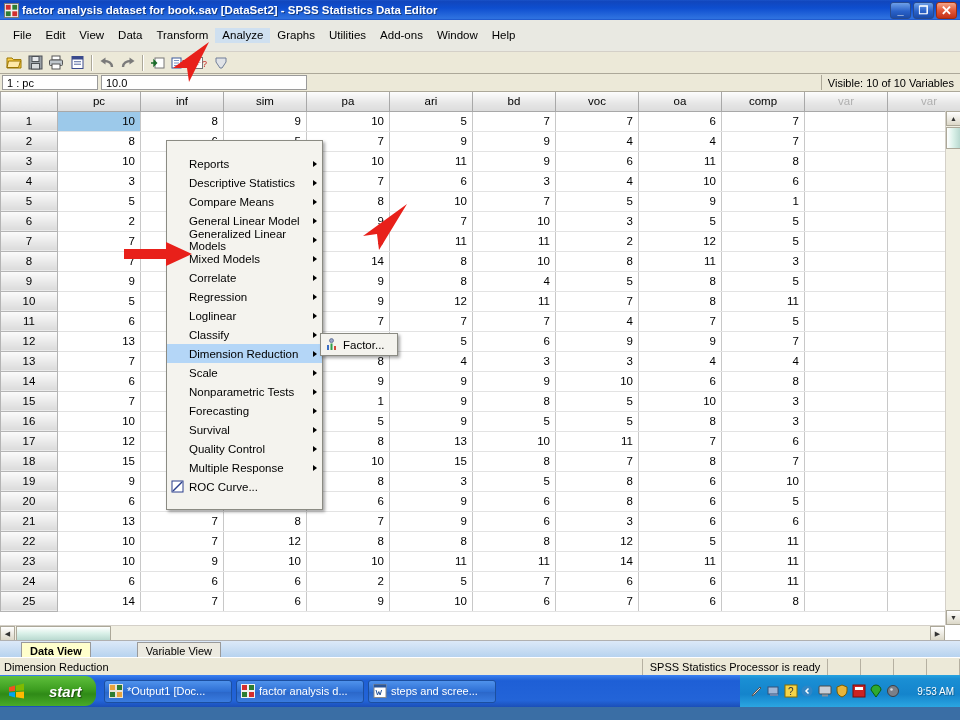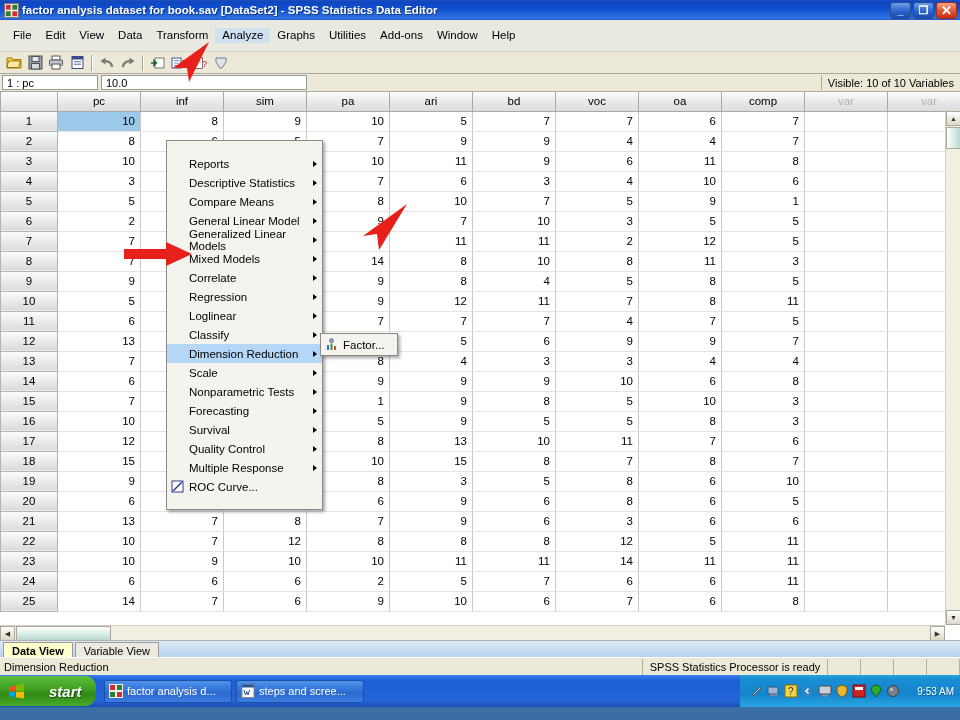--- a/index.html
+++ b/index.html
@@ -138,21 +138,21 @@
     position:absolute; left:320px; top:241px; width:78px;
     background:#f4f3ee; border:1px solid #8b8b83;
     box-shadow:2px 2px 3px rgba(0,0,0,.35); padding:1px 0; z-index:41;
   }
   #factor-sub .mi { padding-left:22px; }
   
   .redarrow { position:absolute; z-index:60; pointer-events:none; }
   
   #viewtabs {
     height:17px; background:linear-gradient(to bottom,#dce9f8,#b7d3ef);
-    display:flex; align-items:flex-end; padding-left:3px; border-top:1px solid #b0b0b0;
+    display:flex; align-items:flex-end; padding-left:21px; border-top:1px solid #b0b0b0;gap:44px;
   }
   .vtab {
     height:15px; padding:1px 8px 0 8px; font-size:11px; margin-right:2px;
     border:1px solid #9a9a9a; border-bottom:none; cursor:default;
     display:flex; align-items:center;
   }
   .vtab.active { background:#ffffcc; font-weight:bold; }
   .vtab.inactive { background:#eceae0; }
   
   #statusbar {
@@ -833,20 +833,32 @@
       <path d="M9 3.4 L17 1.6 L17 8.6 L9 9 Z" fill="#7fba00"></path>
       <path d="M2 10.4 L8 10 L8 15.4 L2 13.8 Z" fill="#00a4ef"></path>
       <path d="M9 10 L17 9.6 L17 16.6 L9 15.2 Z" fill="#ffb900"></path>
     </svg>
     <span class="st-text">start</span>
   </div>
 
   <div class="taskitem">
     <span class="ti-ico">
       <svg width="14" height="14" viewBox="0 0 14 14">
+        <rect width="14" height="14" fill="#e8e4d8"></rect>
+        <rect x="1" y="1" width="5" height="5" fill="#e8a33d"></rect>
+        <rect x="8" y="1" width="5" height="5" fill="#2e7d32"></rect>
+        <rect x="1" y="8" width="5" height="5" fill="#2e7d32"></rect>
+        <rect x="8" y="8" width="5" height="5" fill="#e8a33d"></rect>
+      </svg>
+    </span>
+    <span>*Output1 [Doc...</span>
+  </div>
+  <div class="taskitem">
+    <span class="ti-ico">
+      <svg width="14" height="14" viewBox="0 0 14 14">
         <rect width="14" height="14" fill="#f0f0f0"></rect>
         <rect x="1" y="1" width="5" height="5" fill="#d32f2f"></rect>
         <rect x="8" y="1" width="5" height="5" fill="#2e7d32"></rect>
         <rect x="1" y="8" width="5" height="5" fill="#2e7d32"></rect>
         <rect x="8" y="8" width="5" height="5" fill="#d32f2f"></rect>
       </svg>
     </span>
     <span>factor analysis d...</span>
   </div>
   <div class="taskitem">

